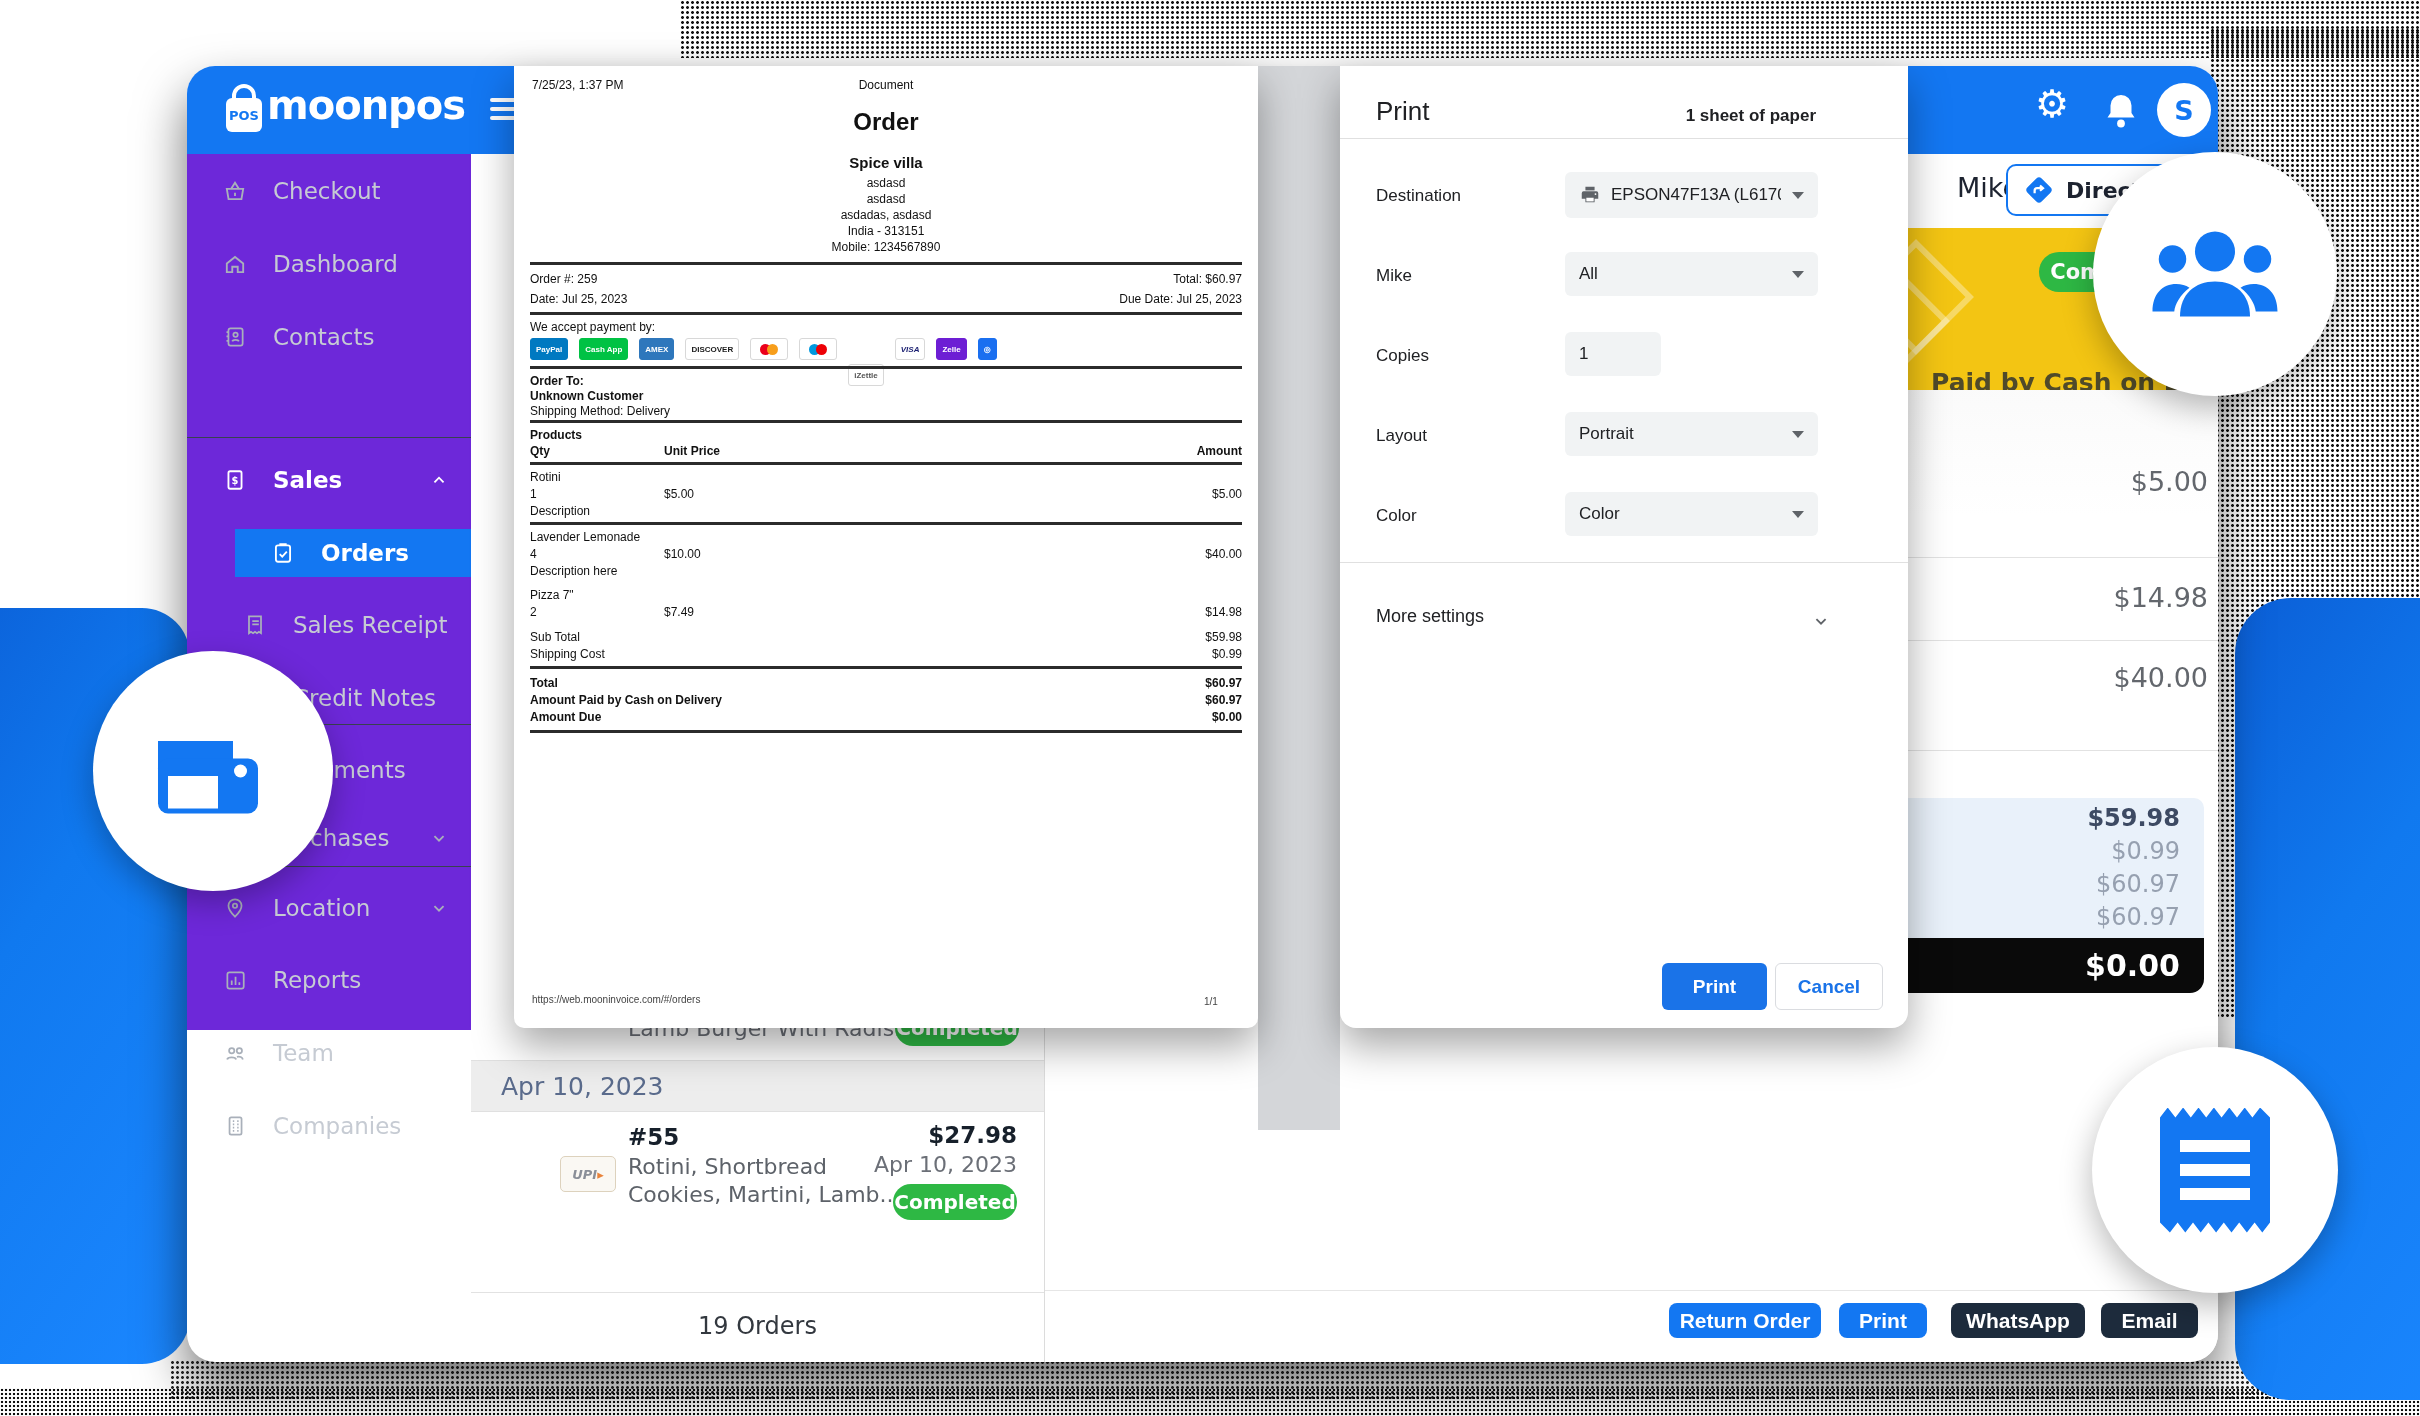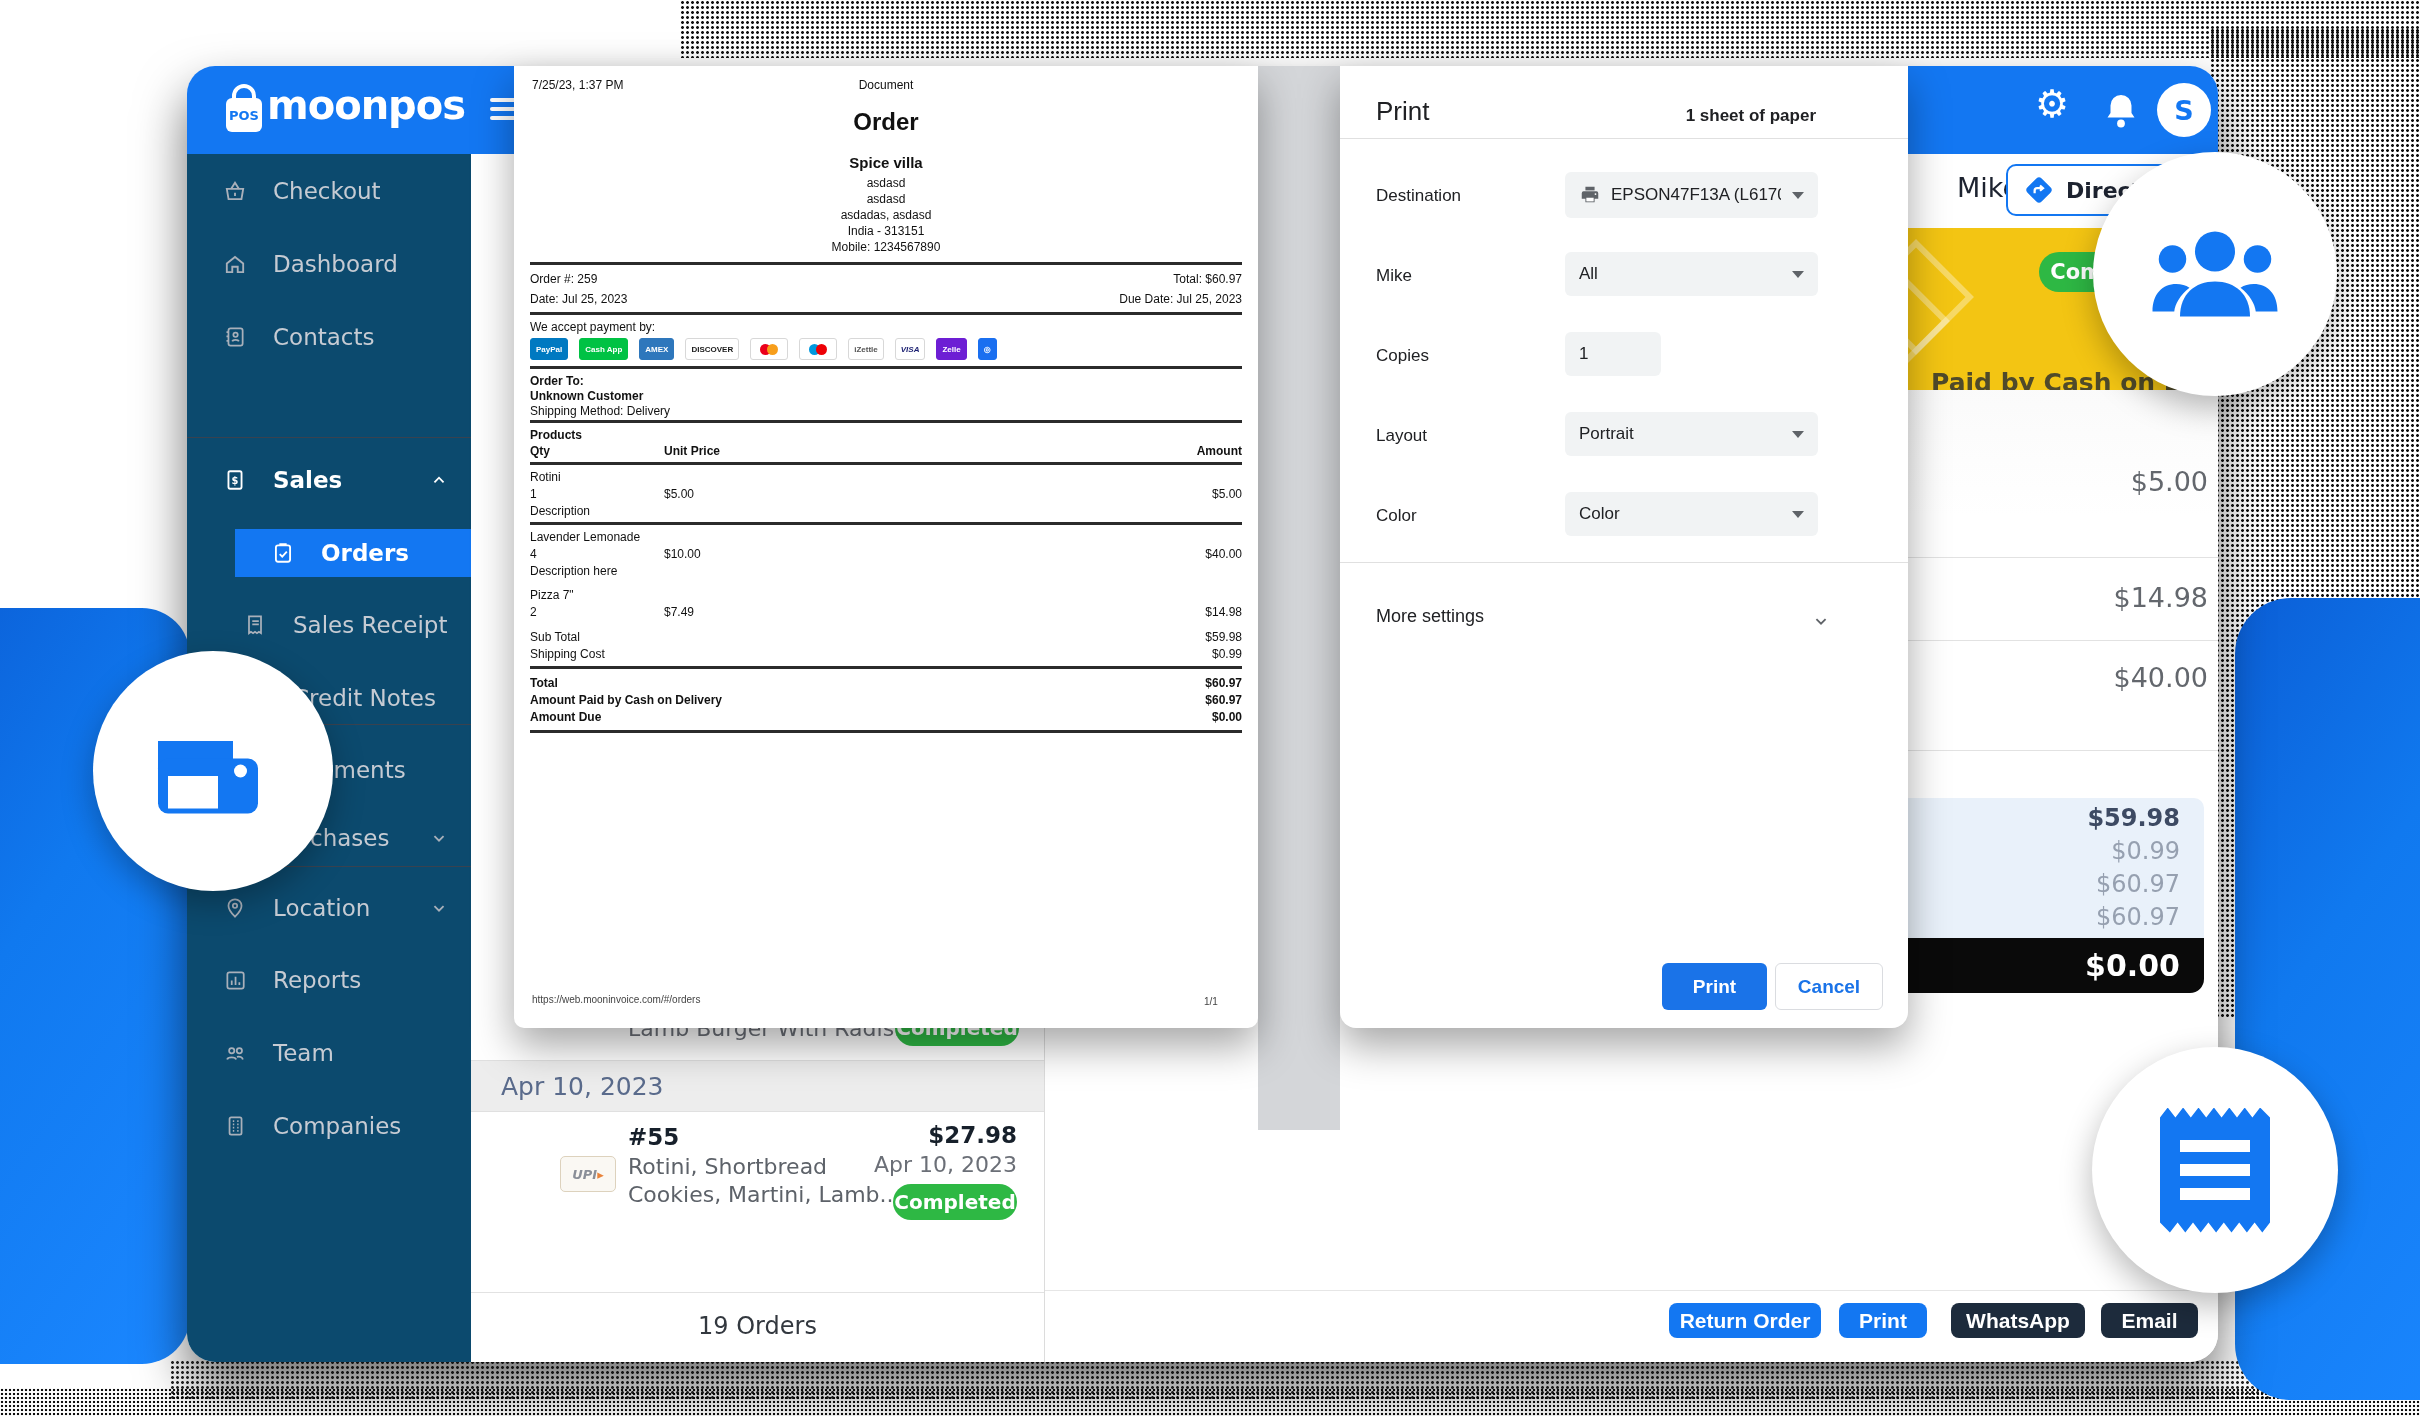--- a/index.html
+++ b/index.html
@@ -12,21 +12,21 @@
   .blueshape{position:absolute;background:linear-gradient(125deg,#0b5fd7 0%,#1079ef 40%,#1b87ff 100%);}
   
   #appwin{position:absolute;left:187px;top:66px;width:2031px;height:1296px;background:#fff;
           border-radius:28px;overflow:hidden;box-shadow:0 26px 50px rgba(0,0,0,.55);}
   .header{position:absolute;left:0;top:0;width:100%;height:88px;background:#1377f2;}
   .brand{position:absolute;left:80px;top:16px;color:#fff;font-size:40px;font-weight:bold;letter-spacing:-1px;}
   .hamb span{display:block;width:30px;height:4px;background:#fff;border-radius:2px;margin:5px 0;}
   .avatar{position:absolute;width:54px;height:54px;border-radius:50%;background:#fff;color:#1377f2;
           font-size:27px;font-weight:bold;display:flex;align-items:center;justify-content:center;}
   
-  #sidebar{position:absolute;left:0;top:88px;width:284px;height:1208px;background:#0c4a6e;}
+  #sidebar{position:absolute;left:0;top:88px;width:284px;height:876px;background:#6d28d9;}
   .sitem{position:absolute;left:0;width:284px;height:48px;display:flex;align-items:center;gap:26px;
          padding-left:36px;box-sizing:border-box;color:#c6cbd3;font-size:23px;cursor:pointer;}
   .sitem svg{flex:0 0 auto;}
   .sitem.active{background:#1377f2;color:#fff;font-weight:bold;}
   .sdiv{position:absolute;left:0;width:284px;height:1px;background:#39424f;}
   .chev{position:absolute;right:22px;}
   
   #orderlist{position:absolute;left:284px;top:88px;width:574px;height:1208px;background:#fff;border-right:1px solid #dcdcdc;box-sizing:border-box;}
   .grouphdr{position:absolute;left:0;width:573px;background:#ededed;color:#5a6b8c;font-size:25px;display:flex;align-items:center;padding-left:30px;box-sizing:border-box;border-top:1px solid #e0e0e0;border-bottom:1px solid #e0e0e0;}
   .pill{background:#2eb844;color:#fff;border-radius:20px;font-size:20px;font-weight:600;display:flex;align-items:center;justify-content:center;}
@@ -295,21 +295,21 @@
       <span class="chip" style="background:#2e77bc;color:#fff;border-color:#2e77bc;">AMEX</span>
       <span class="chip" style="color:#1a1a1a;">DISCOVER</span>
       <span class="chip" style="width:26px;" title="Mastercard">
           <i class="cir" style="background:#eb001b;margin-right:-4px;"></i>
           <i class="cir" style="background:#f79e1b;"></i>
         </span>
       <span class="chip" style="width:26px;" title="Maestro">
           <i class="cir" style="background:#0099df;margin-right:-4px;"></i>
           <i class="cir" style="background:#ed0006;"></i>
         </span>
-      <span class="chip" style="color:#555;">iZettle</span>
+      <span class="chip" style="color:#555;margin-top:26px;">iZettle</span>
       <span class="chip" style="color:#1a1f71;font-style:italic;">VISA</span>
       <span class="chip" style="background:#6d1ed4;color:#fff;border-color:#6d1ed4;">Zelle</span>
       <span class="chip" style="background:#1a6ff0;color:#fff;border-color:#1a6ff0;" title="Card">◎</span>
     </div>
     <div class="hr3" style="top:300px;"></div>
     <div class="abs r12" style="left:16px;top:308px;font-weight:bold;">Order To:</div>
     <div class="abs r12" style="left:16px;top:323px;font-weight:bold;">Unknown Customer</div>
     <div class="abs r12" style="left:16px;top:338px;">Shipping Method: Delivery</div>
     <div class="hr3" style="top:354px;"></div>
     <div class="abs r12" style="left:16px;top:362px;font-weight:bold;">Products</div>

